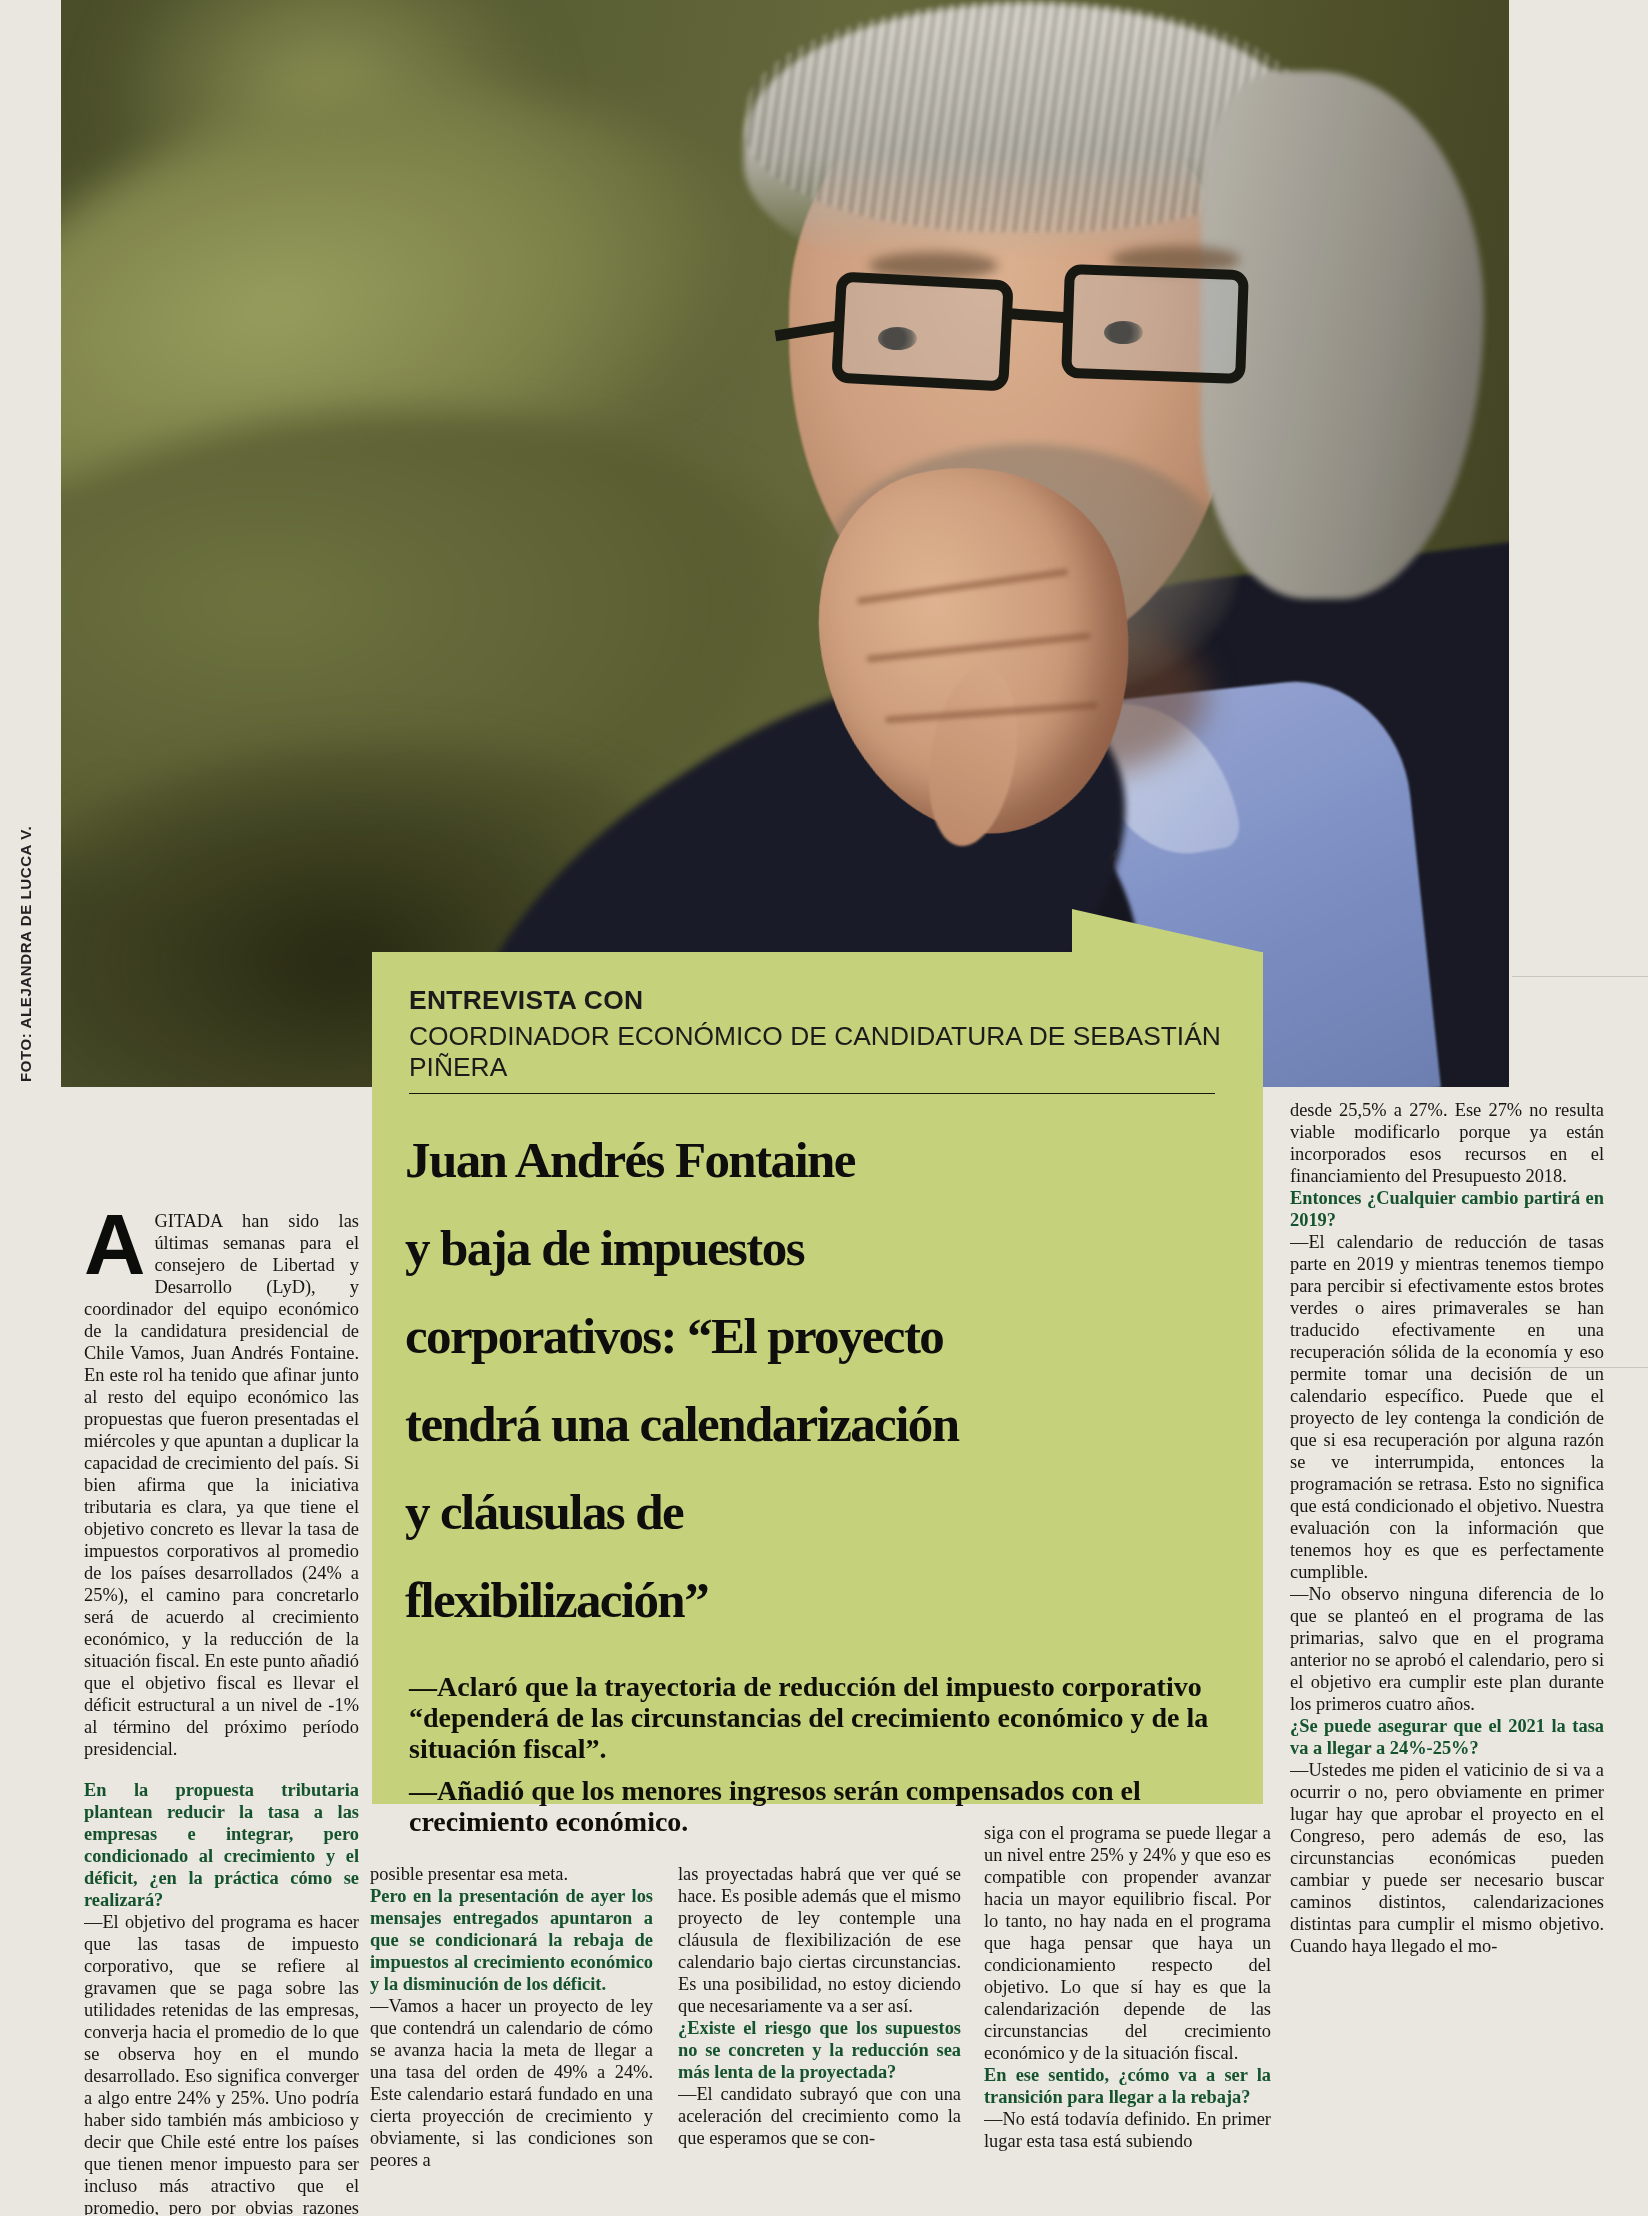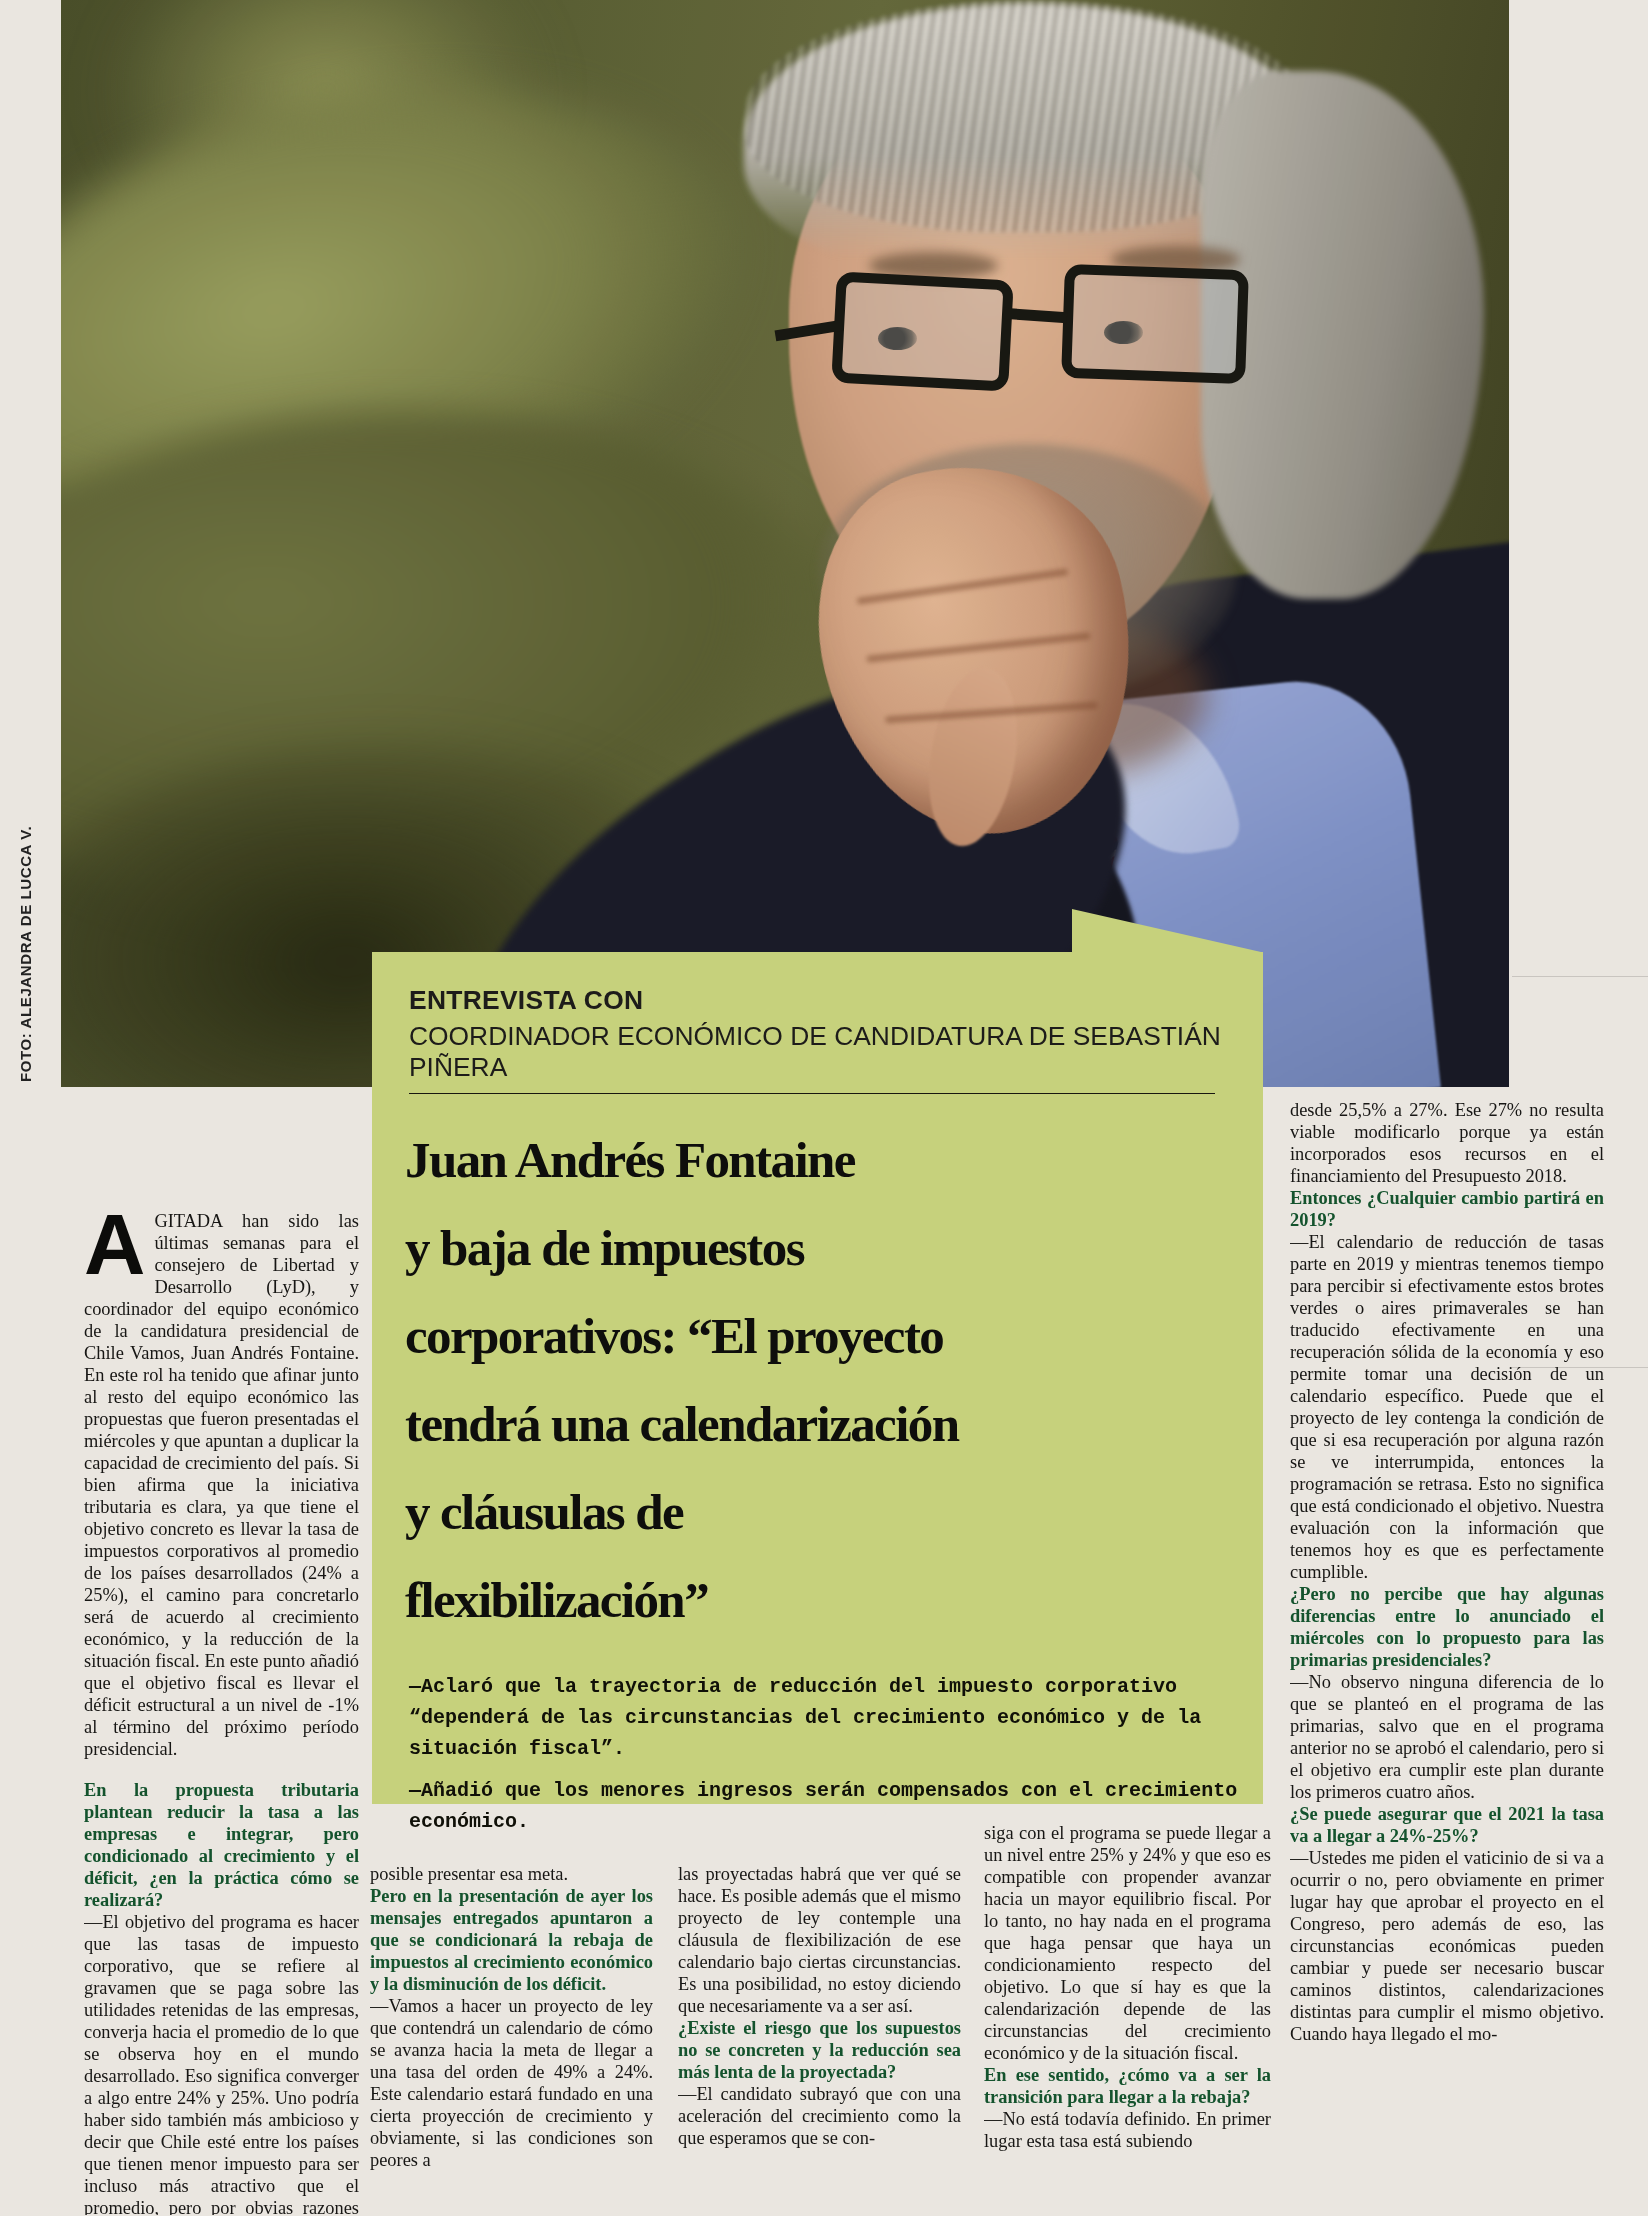--- a/index.html
+++ b/index.html
@@ -56,21 +56,21 @@
   .photo-credit{position:absolute;left:16.7px;top:818px;height:264px;writing-mode:vertical-rl;transform:rotate(180deg);font-family:"Liberation Sans",sans-serif;font-weight:700;font-size:15px;letter-spacing:0.6px;color:#222;}
 
   
   .greenbox{position:absolute;left:372px;top:952px;width:891px;height:852px;background:var(--box_green,#c6d17c);z-index:10;}
   .gb-tail{position:absolute;left:700px;top:-43px;width:189px;height:43px;background:var(--box_green,#c6d17c);clip-path:polygon(0 0,100% 100%,0 100%);}
   .kicker{padding:33px 26px 0 37px;font-family:"Liberation Sans",sans-serif;color:var(--ink_soft);}
   .kicker-l1{font-size:26.4px;font-weight:700;letter-spacing:0.3px;}
   .kicker-l2{font-size:26.4px;font-weight:400;margin-top:4.5px;letter-spacing:0;}
   .kicker-rule{margin:10.3px 0 0 37px;width:806px;border:none;border-top:1.9px solid #17170f;}
   h1.headline{margin:22px 31px 0 33px;font-family:"Liberation Serif",serif;font-weight:700;font-size:51px;line-height:88px;letter-spacing:-1.6px;color:#0e0e0c;}
-  .bullets{margin:27px 23px 0 37px;font-family:Liberation Mono, monospace;font-weight:700;font-size:20px;line-height:31px;color:#101008;}
+  .bullets{margin:27px 23px 0 37px;font-family:Liberation Serif, serif;font-weight:700;font-size:28px;line-height:31px;color:#101008;}
   .bullets p{margin:0 0 11px 0;}
 
   
   .byline{position:absolute;left:84px;top:1136px;width:277px;}
   .byline-pre{font-style:italic;font-size:22.5px;line-height:27px;}
   .byline-authors{font-weight:700;font-size:22.5px;line-height:30px;letter-spacing:0.3px;}
   .col{position:absolute;font-size:18.4px;line-height:22px;text-align:justify;overflow:hidden;color:#171614;}
   .col p{margin:0;}
   .col p.q{font-weight:700;color:#14532d;}
   .col p.gap{margin-top:19.3px;}
@@ -159,20 +159,19 @@
     </div>
   <div class="col" id="col4">
       <p class="body">siga con el programa se puede llegar a un nivel entre 25% y 24% y que eso es compatible con propender avanzar hacia un mayor equilibrio fiscal. Por lo tanto, no hay nada en el programa que haga pensar que haya un condicionamiento respecto del objetivo. Lo que sí hay es que la calendarización depende de las circunstancias del crecimiento económico y de la situación fiscal.</p>
       <p class="q">En ese sentido, ¿cómo va a ser la transición para llegar a la rebaja?</p>
       <p class="body">—No está todavía definido. En primer lugar esta tasa está subiendo</p>
     </div>
   <div class="col" id="col5">
       <p class="body">desde 25,5% a 27%. Ese 27% no resulta viable modificarlo porque ya están incorporados esos recursos en el financiamiento del Presupuesto 2018.</p>
       <p class="q">Entonces ¿Cualquier cambio partirá en 2019?</p>
       <p class="body">—El calendario de reducción de tasas parte en 2019 y mientras tenemos tiempo para percibir si efectivamente estos brotes verdes o aires primaverales se han traducido efectivamente en una recuperación sólida de la economía y eso permite tomar una decisión de un calendario específico. Puede que el proyecto de ley contenga la condición de que si esa recuperación por alguna razón se ve interrumpida, entonces la programación se retrasa. Esto no significa que está condicionado el objetivo. Nuestra evaluación con la información que tenemos hoy es que es perfectamente cumplible.</p>
-      <p class="q">¿Pero no percibe que hay algunas diferencias entre lo anunciado el miércoles con lo propuesto para las primarias presidenciales?</p>
       <p class="body">—No observo ninguna diferencia de lo que se planteó en el programa de las primarias, salvo que en el programa anterior no se aprobó el calendario, pero si el objetivo era cumplir este plan durante los primeros cuatro años.</p>
       <p class="q">¿Se puede asegurar que el 2021 la tasa va a llegar a 24%-25%?</p>
       <p class="body">—Ustedes me piden el vaticinio de si va a ocurrir o no, pero obviamente en primer lugar hay que aprobar el proyecto en el Congreso, pero además de eso, las circunstancias económicas pueden cambiar y puede ser necesario buscar caminos distintos, calendarizaciones distintas para cumplir el mismo objetivo. Cuando haya llegado el mo-</p>
     </div>
 
 </div>
 
 
 </body></html>

